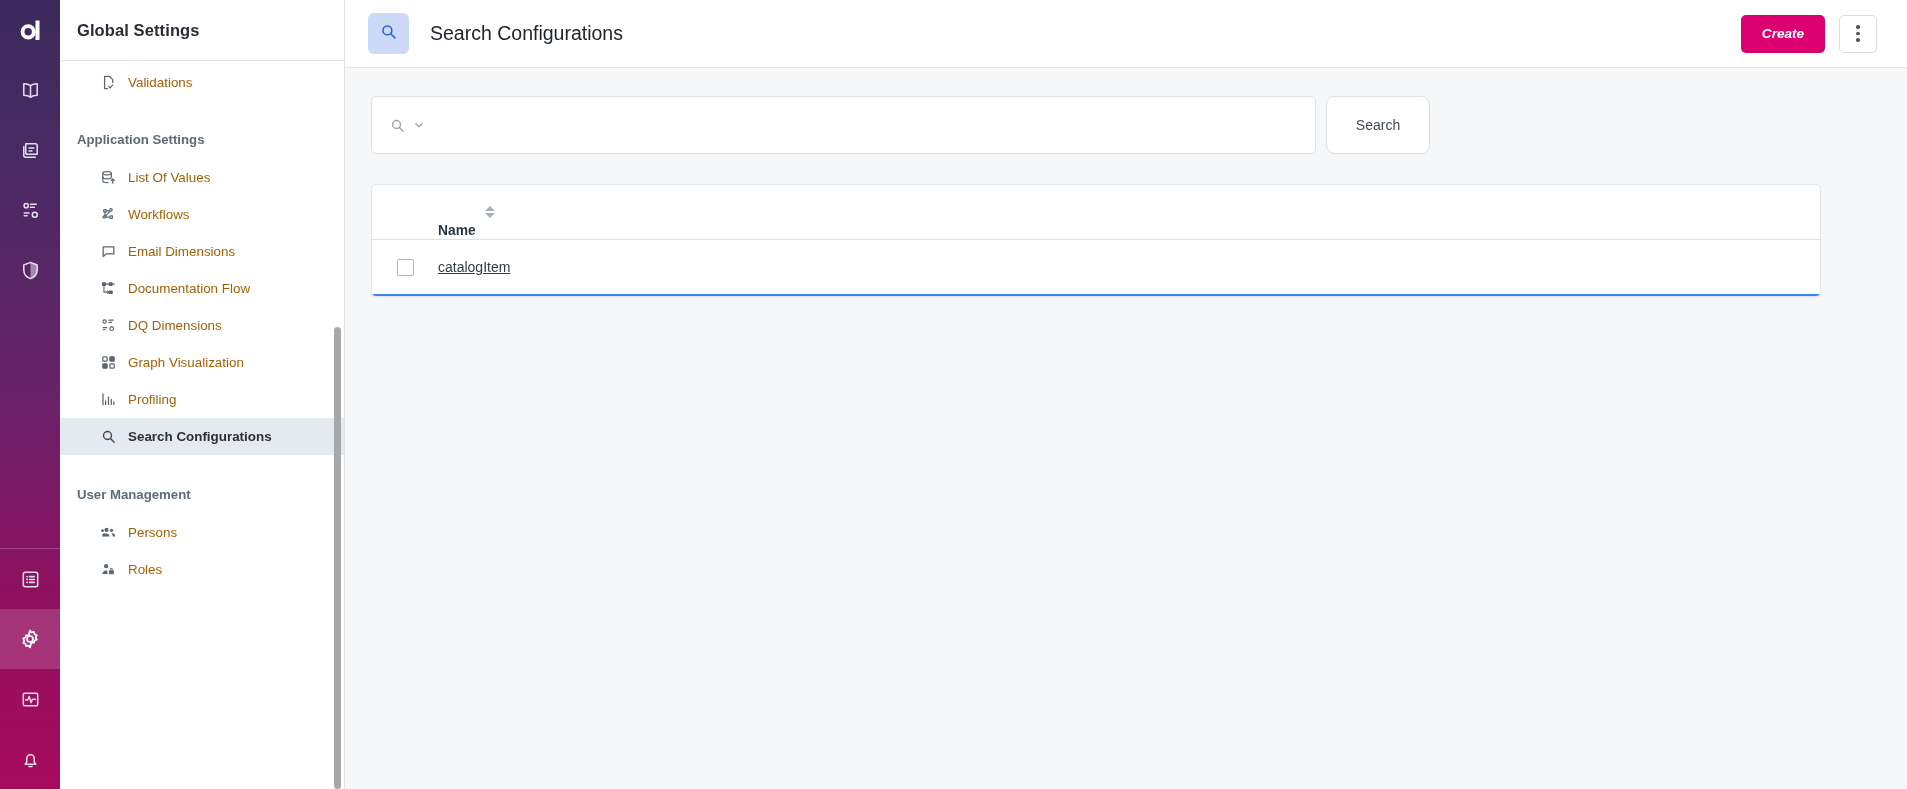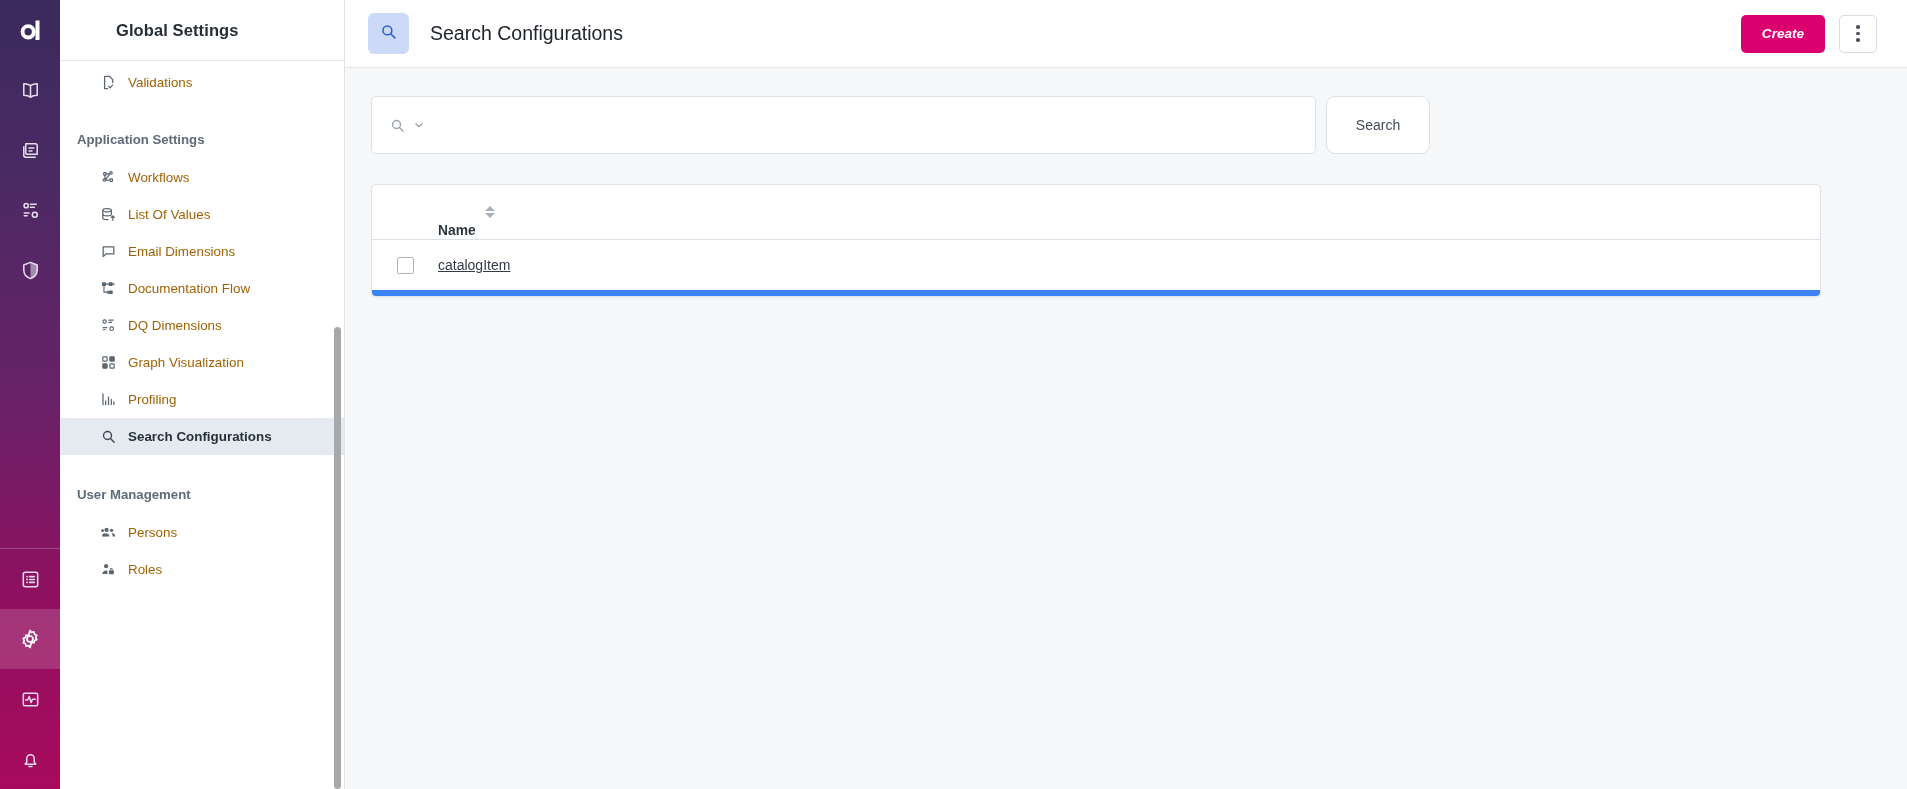--- a/index.html
+++ b/index.html
@@ -63,21 +63,20 @@
   }
   .navpanel-title {
     height: 60px;
     display: flex;
     align-items: center;
     padding-left: 17px;
     font-size: 16.5px;
     font-weight: bold;
     color: #262d34;
     letter-spacing: .1px;
-    margin-left: 39px;
   }
   .navpanel-divider {
     height: 1px;
     background: #e3e7ea;
     margin: 0;
   }
   .navscroll {
     position: relative;
     height: 728px;
     overflow: hidden;
@@ -285,21 +284,21 @@
     border-left: 5px solid transparent;
     border-right: 5px solid transparent;
   }
   .sort-ic .up { border-bottom: 5.5px solid #a9b2ba; }
   .sort-ic .dn { border-top: 5.5px solid #a9b2ba; }
 
   .trow {
     height: 56px;
     display: flex;
     align-items: center;
-    border-bottom: 6px solid #3b82f6;
+    border-bottom: 2px solid #3b82f6;
     text-align: right;
   }
   .cb {
     width: 17px;
     height: 17px;
     border: 1px solid #aeb6be;
     border-radius: 2px;
     background: #ffffff;
     cursor: pointer;
   }
@@ -423,40 +422,40 @@
       </div>
 
       <div style="height:26px"></div>
 
       <div class="nav-group-label">Application Settings</div>
       <div style="height:8px"></div>
 
       <div class="nav-item">
         <span class="ic">
           <svg width="17" height="17" viewBox="0 0 24 24" fill="none" stroke="currentColor" stroke-width="1.7" stroke-linecap="round" stroke-linejoin="round">
+            <ellipse cx="10" cy="6" rx="6" ry="2.3"></ellipse>
+            <path d="M4 6v5.5c0 1.3 2.7 2.3 6 2.3s6-1 6-2.3V6"></path>
+            <path d="M4 11.5V17c0 1.3 2.7 2.3 6 2.3h1.2"></path>
+            <path d="M18 20v-6M15.8 16.2 18 14l2.2 2.2"></path>
+          </svg>
+        </span>
+        <span class="lbl">List Of Values</span>
+      </div>
+
+      <div class="nav-item">
+        <span class="ic">
+          <svg width="17" height="17" viewBox="0 0 24 24" fill="none" stroke="currentColor" stroke-width="1.7" stroke-linecap="round" stroke-linejoin="round">
             <circle cx="15.5" cy="5.5" r="1.7"></circle>
             <rect x="14" y="14" width="3.6" height="3.6" rx=".6"></rect>
             <circle cx="6" cy="15.5" r="1.7"></circle>
             <rect x="5.3" y="5.2" width="3.4" height="3.4" rx=".6"></rect>
             <path d="M9 6.9h4.5M7 8.8v5M8 14.4l5.4-6.6M8.5 15.8h4"></path>
           </svg>
         </span>
         <span class="lbl">Workflows</span>
-      </div>
-
-      <div class="nav-item">
-        <span class="ic">
-          <svg width="17" height="17" viewBox="0 0 24 24" fill="none" stroke="currentColor" stroke-width="1.7" stroke-linecap="round" stroke-linejoin="round">
-            <ellipse cx="10" cy="6" rx="6" ry="2.3"></ellipse>
-            <path d="M4 6v5.5c0 1.3 2.7 2.3 6 2.3s6-1 6-2.3V6"></path>
-            <path d="M4 11.5V17c0 1.3 2.7 2.3 6 2.3h1.2"></path>
-            <path d="M18 20v-6M15.8 16.2 18 14l2.2 2.2"></path>
-          </svg>
-        </span>
-        <span class="lbl">List Of Values</span>
       </div>
 
       <div class="nav-item">
         <span class="ic">
           <svg width="17" height="17" viewBox="0 0 24 24" fill="none" stroke="currentColor" stroke-width="1.8" stroke-linecap="round" stroke-linejoin="round">
             <path d="M4.5 5.5h15v10h-11l-4 3.6z"></path>
           </svg>
         </span>
         <span class="lbl">Email Dimensions</span>
       </div>

